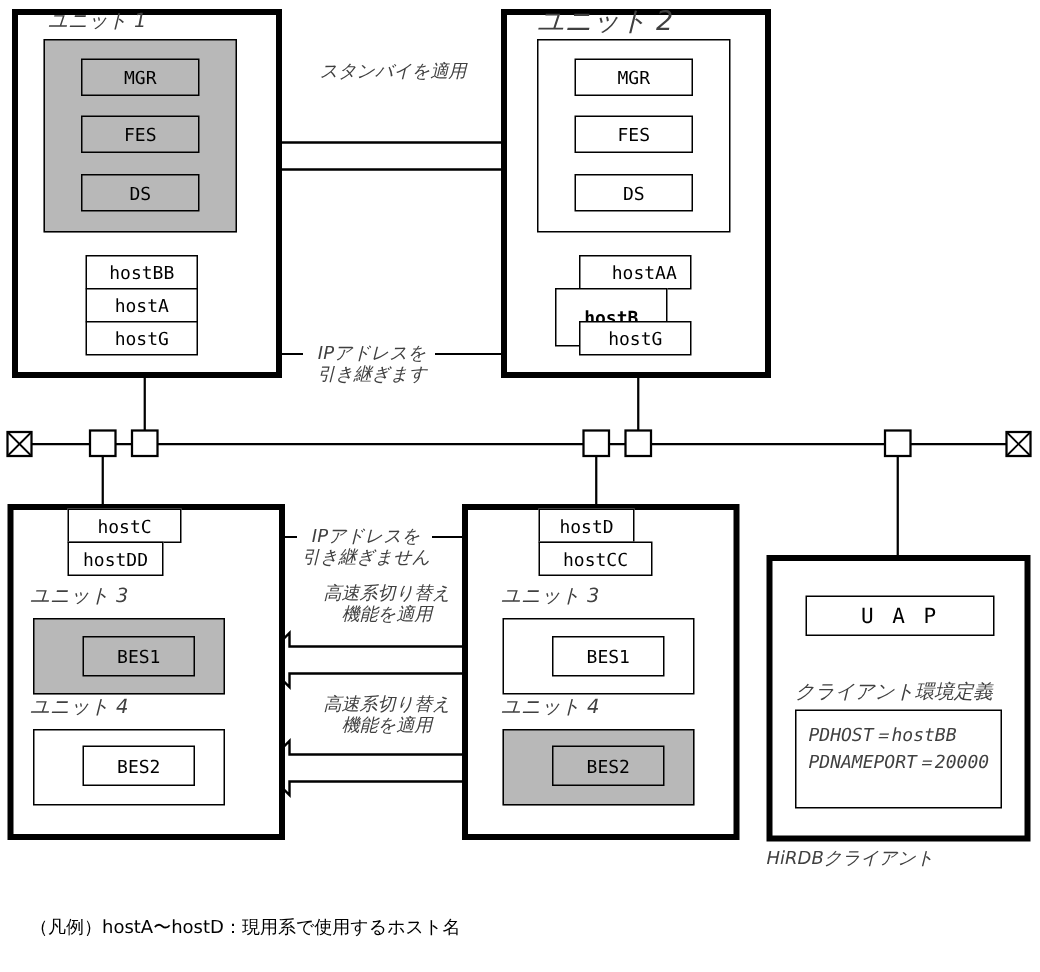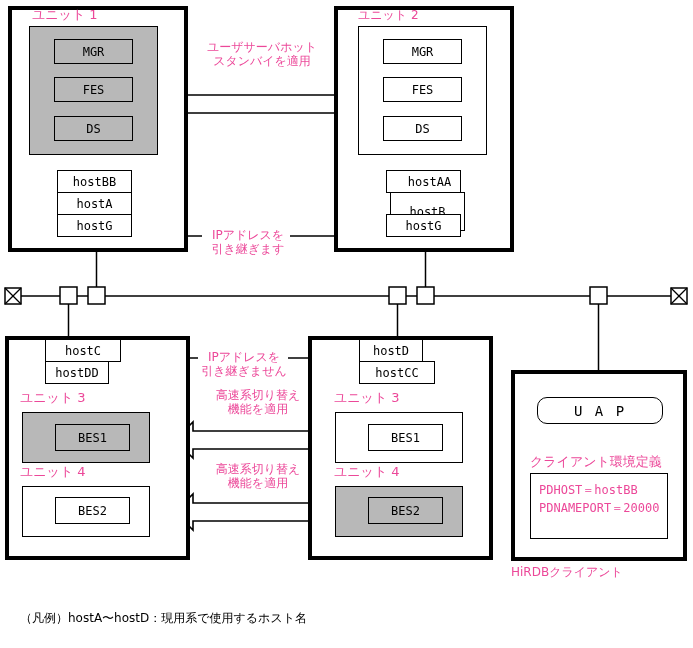--- a/index.html
+++ b/index.html
@@ -13,21 +13,21 @@
 
   
   .unit-box{border:4px solid #000;background:#fff;}
   
   .thin{border:1px solid #000;background:#fff;}
   .shaded{background:#b8b8b8;}
 
   .lbl{
     position:absolute;white-space:nowrap;
     font-family:"DejaVu Sans","Liberation Sans",sans-serif;
-    font-size:12px;line-height:14px;color:#ec4899;
+    font-size:12px;line-height:14px;color:#404040;font-style:italic;
   }
   .mono{font-family:"DejaVu Sans Mono","Liberation Mono",monospace;}
 
   .ctr{
     display:flex;align-items:center;justify-content:center;
     text-align:center;
   }
   .cell{
     border:1px solid #000;background:#fff;box-sizing:border-box;
     display:flex;align-items:center;justify-content:center;
@@ -99,33 +99,32 @@
 
   <div class="cell" style="position:absolute;left:54px;top:39px;width:79px;height:25px;background:#b8b8b8;">MGR</div>
   <div class="cell" style="position:absolute;left:54px;top:77px;width:79px;height:25px;background:#b8b8b8;">FES</div>
   <div class="cell" style="position:absolute;left:54px;top:116px;width:79px;height:25px;background:#b8b8b8;">DS</div>
 
   <div class="cell" style="position:absolute;left:57px;top:170px;width:75px;height:23px;">hostBB</div>
   <div class="cell" style="position:absolute;left:57px;top:192px;width:75px;height:23px;">hostA</div>
   <div class="cell" style="position:absolute;left:57px;top:214px;width:75px;height:23px;">hostG</div>
 
   <div class="abs unit-box" style="left:334px;top:6px;width:180px;height:246px;"></div>
-  <div class="lbl" style="left:358px;top:8px;font-size:12px;">ユニット 2</div>
+  <div class="lbl" style="left:358px;top:8px;font-size:18px;">ユニット 2</div>
   <div class="abs thin" style="left:358px;top:26px;width:129px;height:129px;"></div>
 
   <div class="cell" style="position:absolute;left:383px;top:39px;width:79px;height:25px;">MGR</div>
   <div class="cell" style="position:absolute;left:383px;top:77px;width:79px;height:25px;">FES</div>
   <div class="cell" style="position:absolute;left:383px;top:116px;width:79px;height:25px;">DS</div>
 
   <div class="cell" style="position:absolute;left:386px;top:170px;width:75px;height:23px;padding-left:12px;">hostAA</div>
-  <div class="cell" style="position:absolute;left:390px;top:192px;width:75px;height:39px;">hostB</div>
+  <div class="cell" style="position:absolute;left:370px;top:192px;width:75px;height:39px;font-weight:bold;">hostB</div>
   <div class="cell" style="position:absolute;left:386px;top:214px;width:75px;height:23px;">hostG</div>
 
   <div class="lbl ctr" style="left:189px;top:40px;width:146px;display:block;text-align:center;">
-    <div>ユーザサーバホット</div>
     <div>スタンバイを適用</div>
   </div>
 
   <div class="lbl" style="left:203px;top:228px;width:90px;display:block;text-align:center;">
     <div>IPアドレスを</div>
     <div>引き継ぎます</div>
   </div>
 
   <div class="abs unit-box" style="left:5px;top:336px;width:185px;height:224px;"></div>
 
@@ -164,21 +163,21 @@
   </div>
 
   <div class="lbl" style="left:193px;top:462px;width:130px;display:block;text-align:center;">
     <div>高速系切り替え</div>
     <div>機能を適用</div>
   </div>
 
   <div class="abs unit-box" style="left:511px;top:370px;width:176px;height:191px;"></div>
 
   <div class="abs thin ctr" style="left:537px;top:397px;width:126px;height:27px;font-size:14px;letter-spacing:2px;
-              font-family:'DejaVu Sans Mono','Liberation Mono',monospace;border-radius:10px;">U A P</div>
+              font-family:'DejaVu Sans Mono','Liberation Mono',monospace;">U A P</div>
 
   <div class="lbl" style="left:530px;top:455px;font-size:13px;">クライアント環境定義</div>
 
   <div class="abs thin" style="left:530px;top:473px;width:138px;height:66px;"></div>
   <div class="lbl mono" style="left:539px;top:483px;font-size:12px;">PDHOST＝hostBB</div>
   <div class="lbl mono" style="left:539px;top:501px;font-size:12px;">PDNAMEPORT＝20000</div>
 
   <div class="lbl" style="left:511px;top:565px;font-size:12px;">HiRDBクライアント</div>
 
   <div class="legend" style="left:20px;top:578px;">

